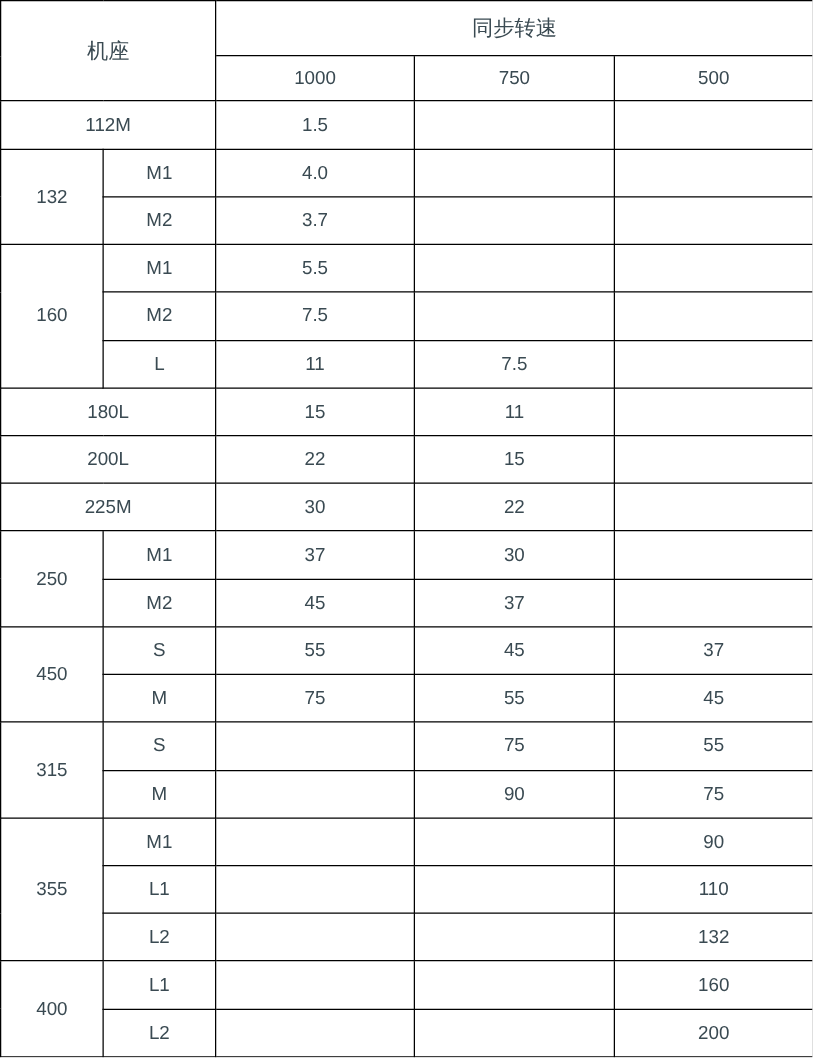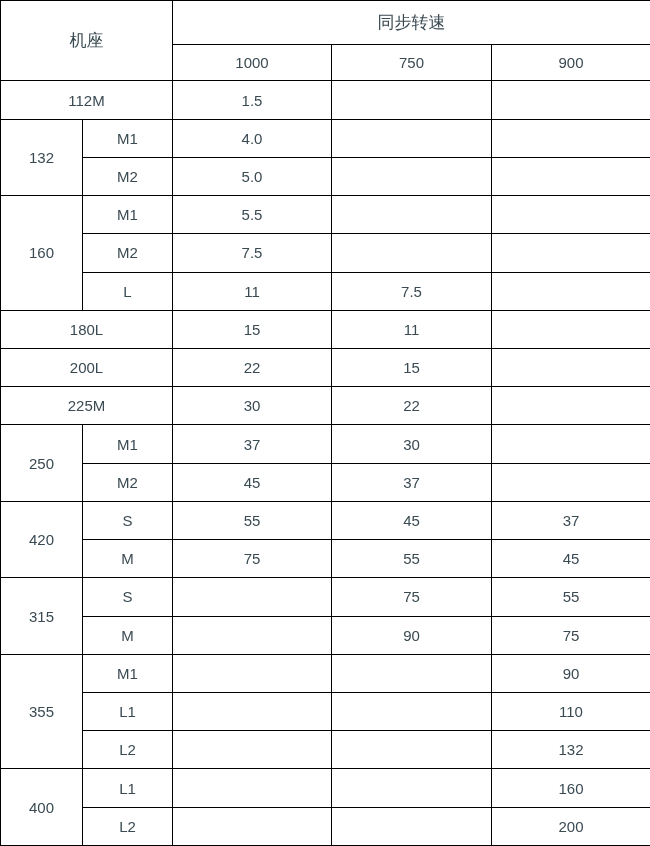--- a/index.html
+++ b/index.html
@@ -64,38 +64,38 @@
         <col class="c5">
     </colgroup>
     <tbody>
         <tr>
           <td class="hdr frame-l tthick" colspan="2" rowspan="2" style="font-size: 17px;">机座</td>
           <td class="hdr tthick frame-r" colspan="3" style="font-size: 17px; height: 44px;">同步转速</td>
         </tr>
         <tr>
           <td class="hdr bthick" style="height: 36px;">1000</td>
           <td class="hdr bthick" style="height: 36px;">750</td>
-          <td class="hdr bthick frame-r" style="height: 36px;">900</td>
+          <td class="hdr bthick frame-r" style="height: 36px;">500</td>
         </tr>
         <tr style="height: 38px;">
           <td class="plain frame-l tthick bthick" colspan="2">112M</td>
           <td class="amber tthick bthick">1.5</td>
           <td class="plain tthick bthick"></td>
           <td class="plain tthick bthick frame-r"></td>
         </tr>
         <tr style="height: 38px;">
           <td class="band frame-l tthick" rowspan="2">132</td>
           <td class="band tthick">M1</td>
           <td class="peach tthick">4.0</td>
           <td class="band tthick"></td>
           <td class="band tthick frame-r"></td>
         </tr>
         <tr style="height: 38px;">
           <td class="band bthick">M2</td>
-          <td class="peach bthick">5.0</td>
+          <td class="peach bthick">3.7</td>
           <td class="band bthick"></td>
           <td class="band bthick frame-r"></td>
         </tr>
         <tr style="height: 38px;">
           <td class="plain frame-l tthick" rowspan="3">160</td>
           <td class="plain tthick">M1</td>
           <td class="amber tthick">5.5</td>
           <td class="amber tthick"></td>
           <td class="plain tthick frame-r"></td>
         </tr>
@@ -136,21 +136,21 @@
           <td class="amber tthick">30</td>
           <td class="plain tthick frame-r"></td>
         </tr>
         <tr style="height: 38px;">
           <td class="plain bthick">M2</td>
           <td class="plain bthick">45</td>
           <td class="amber bthick">37</td>
           <td class="plain bthick frame-r"></td>
         </tr>
         <tr style="height: 38px;">
-          <td class="band frame-l tthick" rowspan="2">420</td>
+          <td class="band frame-l tthick" rowspan="2">450</td>
           <td class="band tthick">S</td>
           <td class="band tthick">55</td>
           <td class="band tthick">45</td>
           <td class="band tthick frame-r">37</td>
         </tr>
         <tr style="height: 38px;">
           <td class="band bthick">M</td>
           <td class="band bthick">75</td>
           <td class="band bthick">55</td>
           <td class="band bthick frame-r">45</td>

